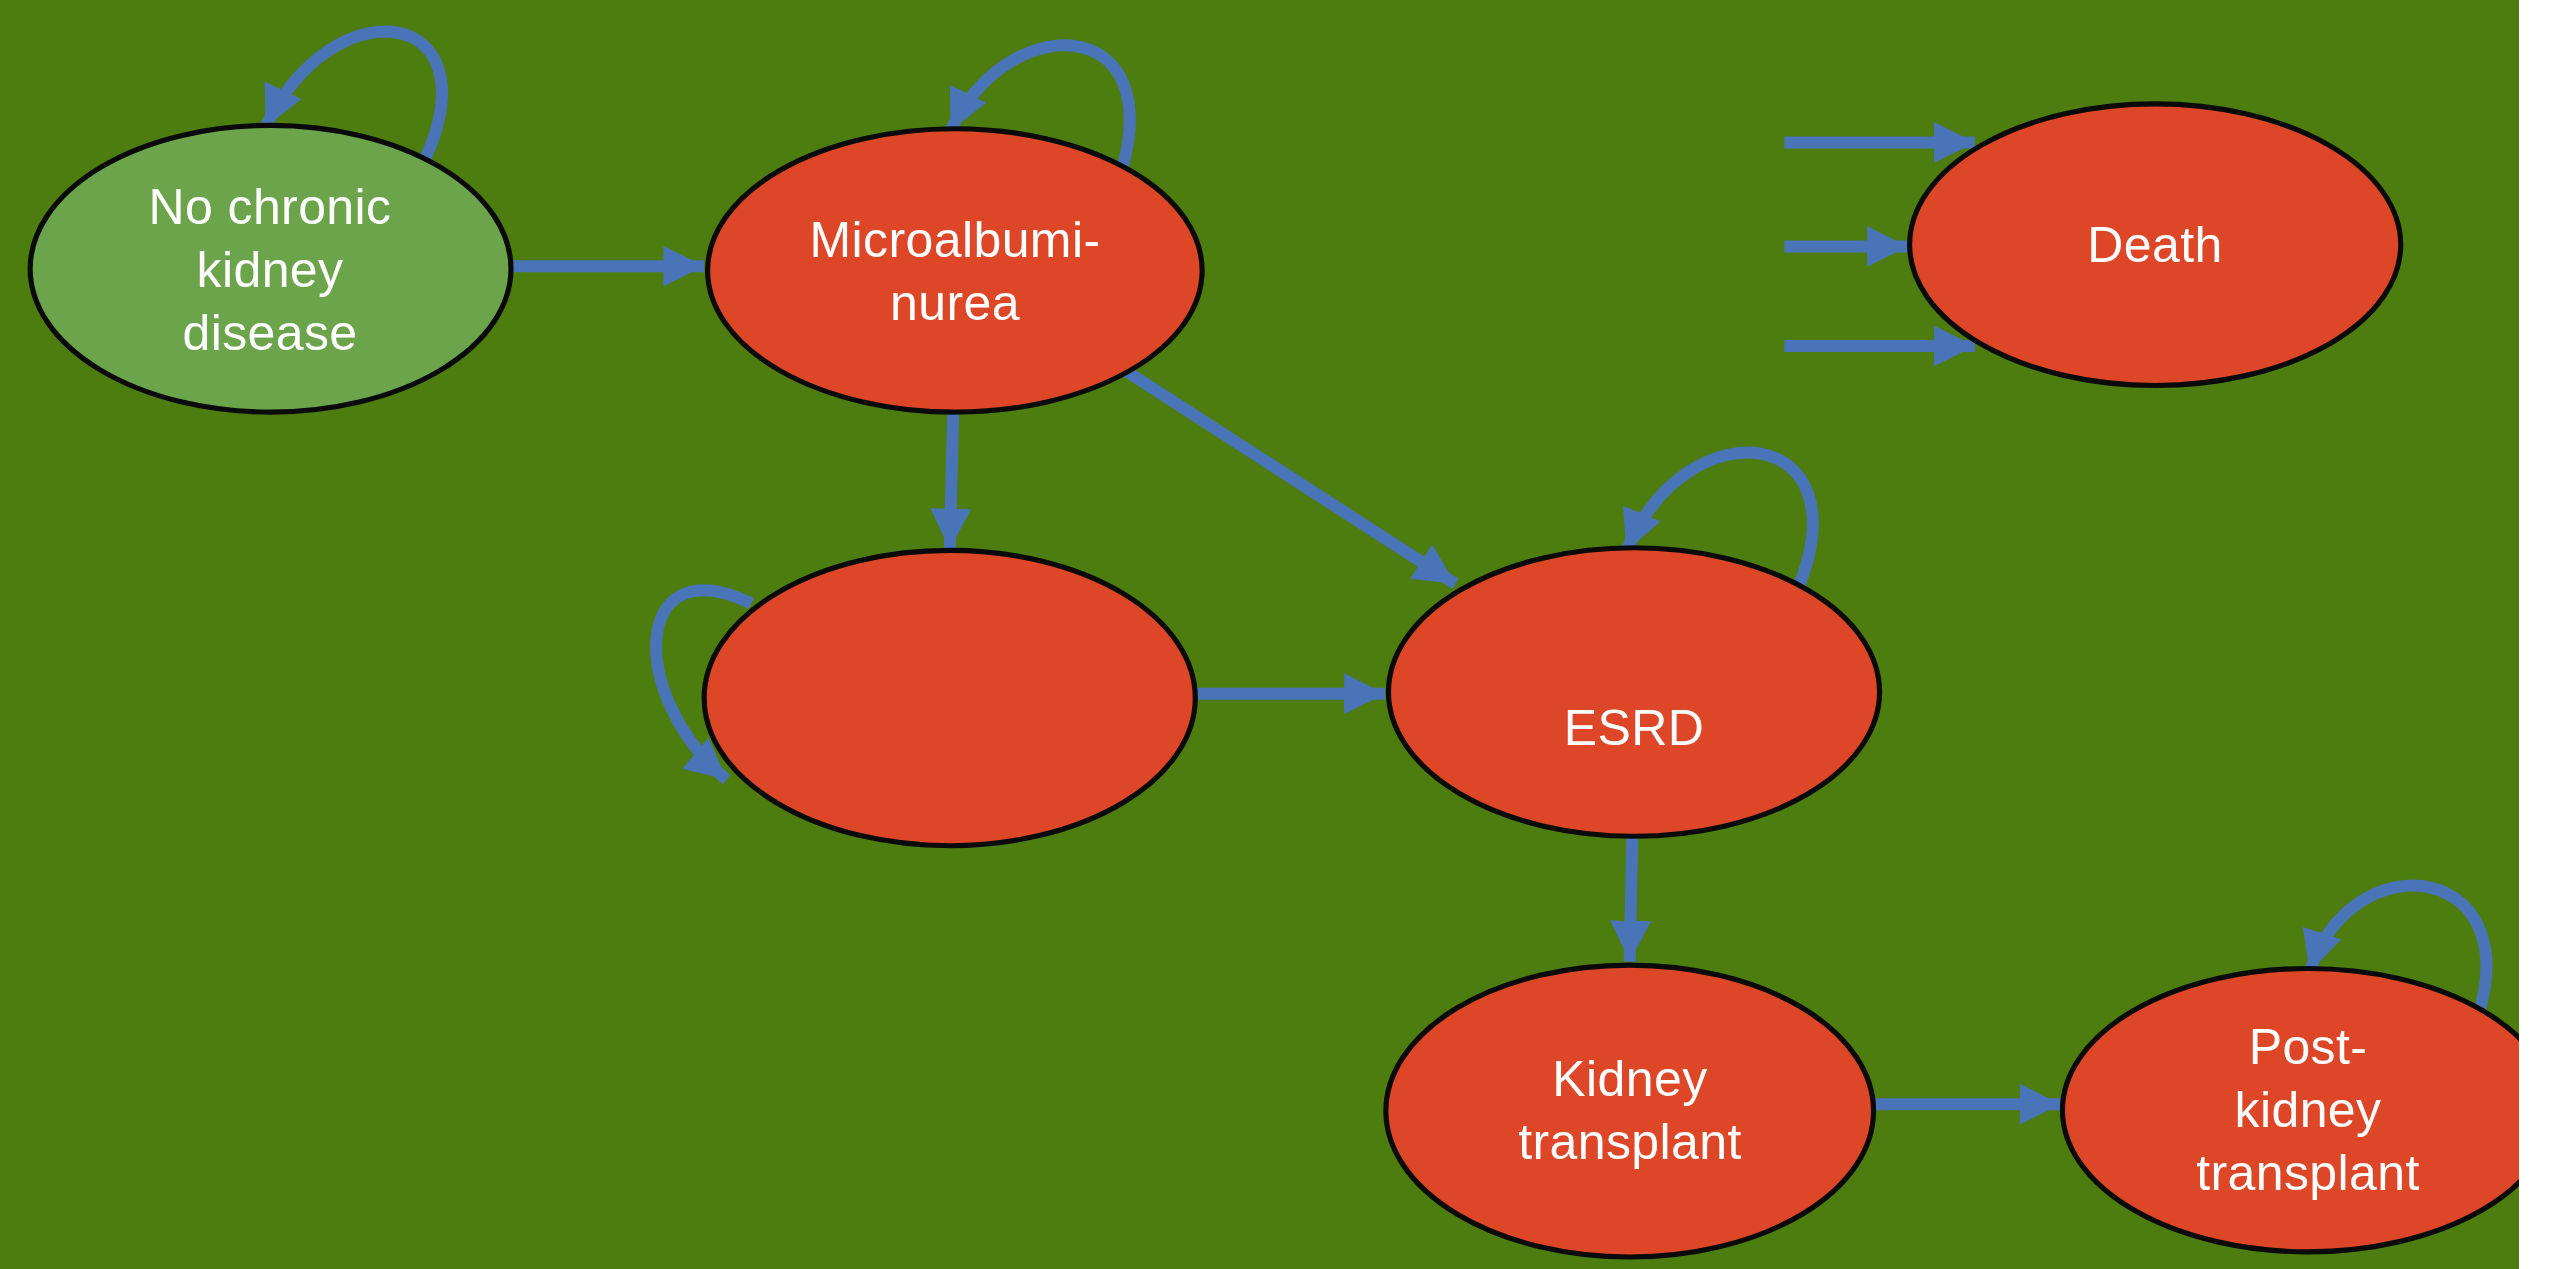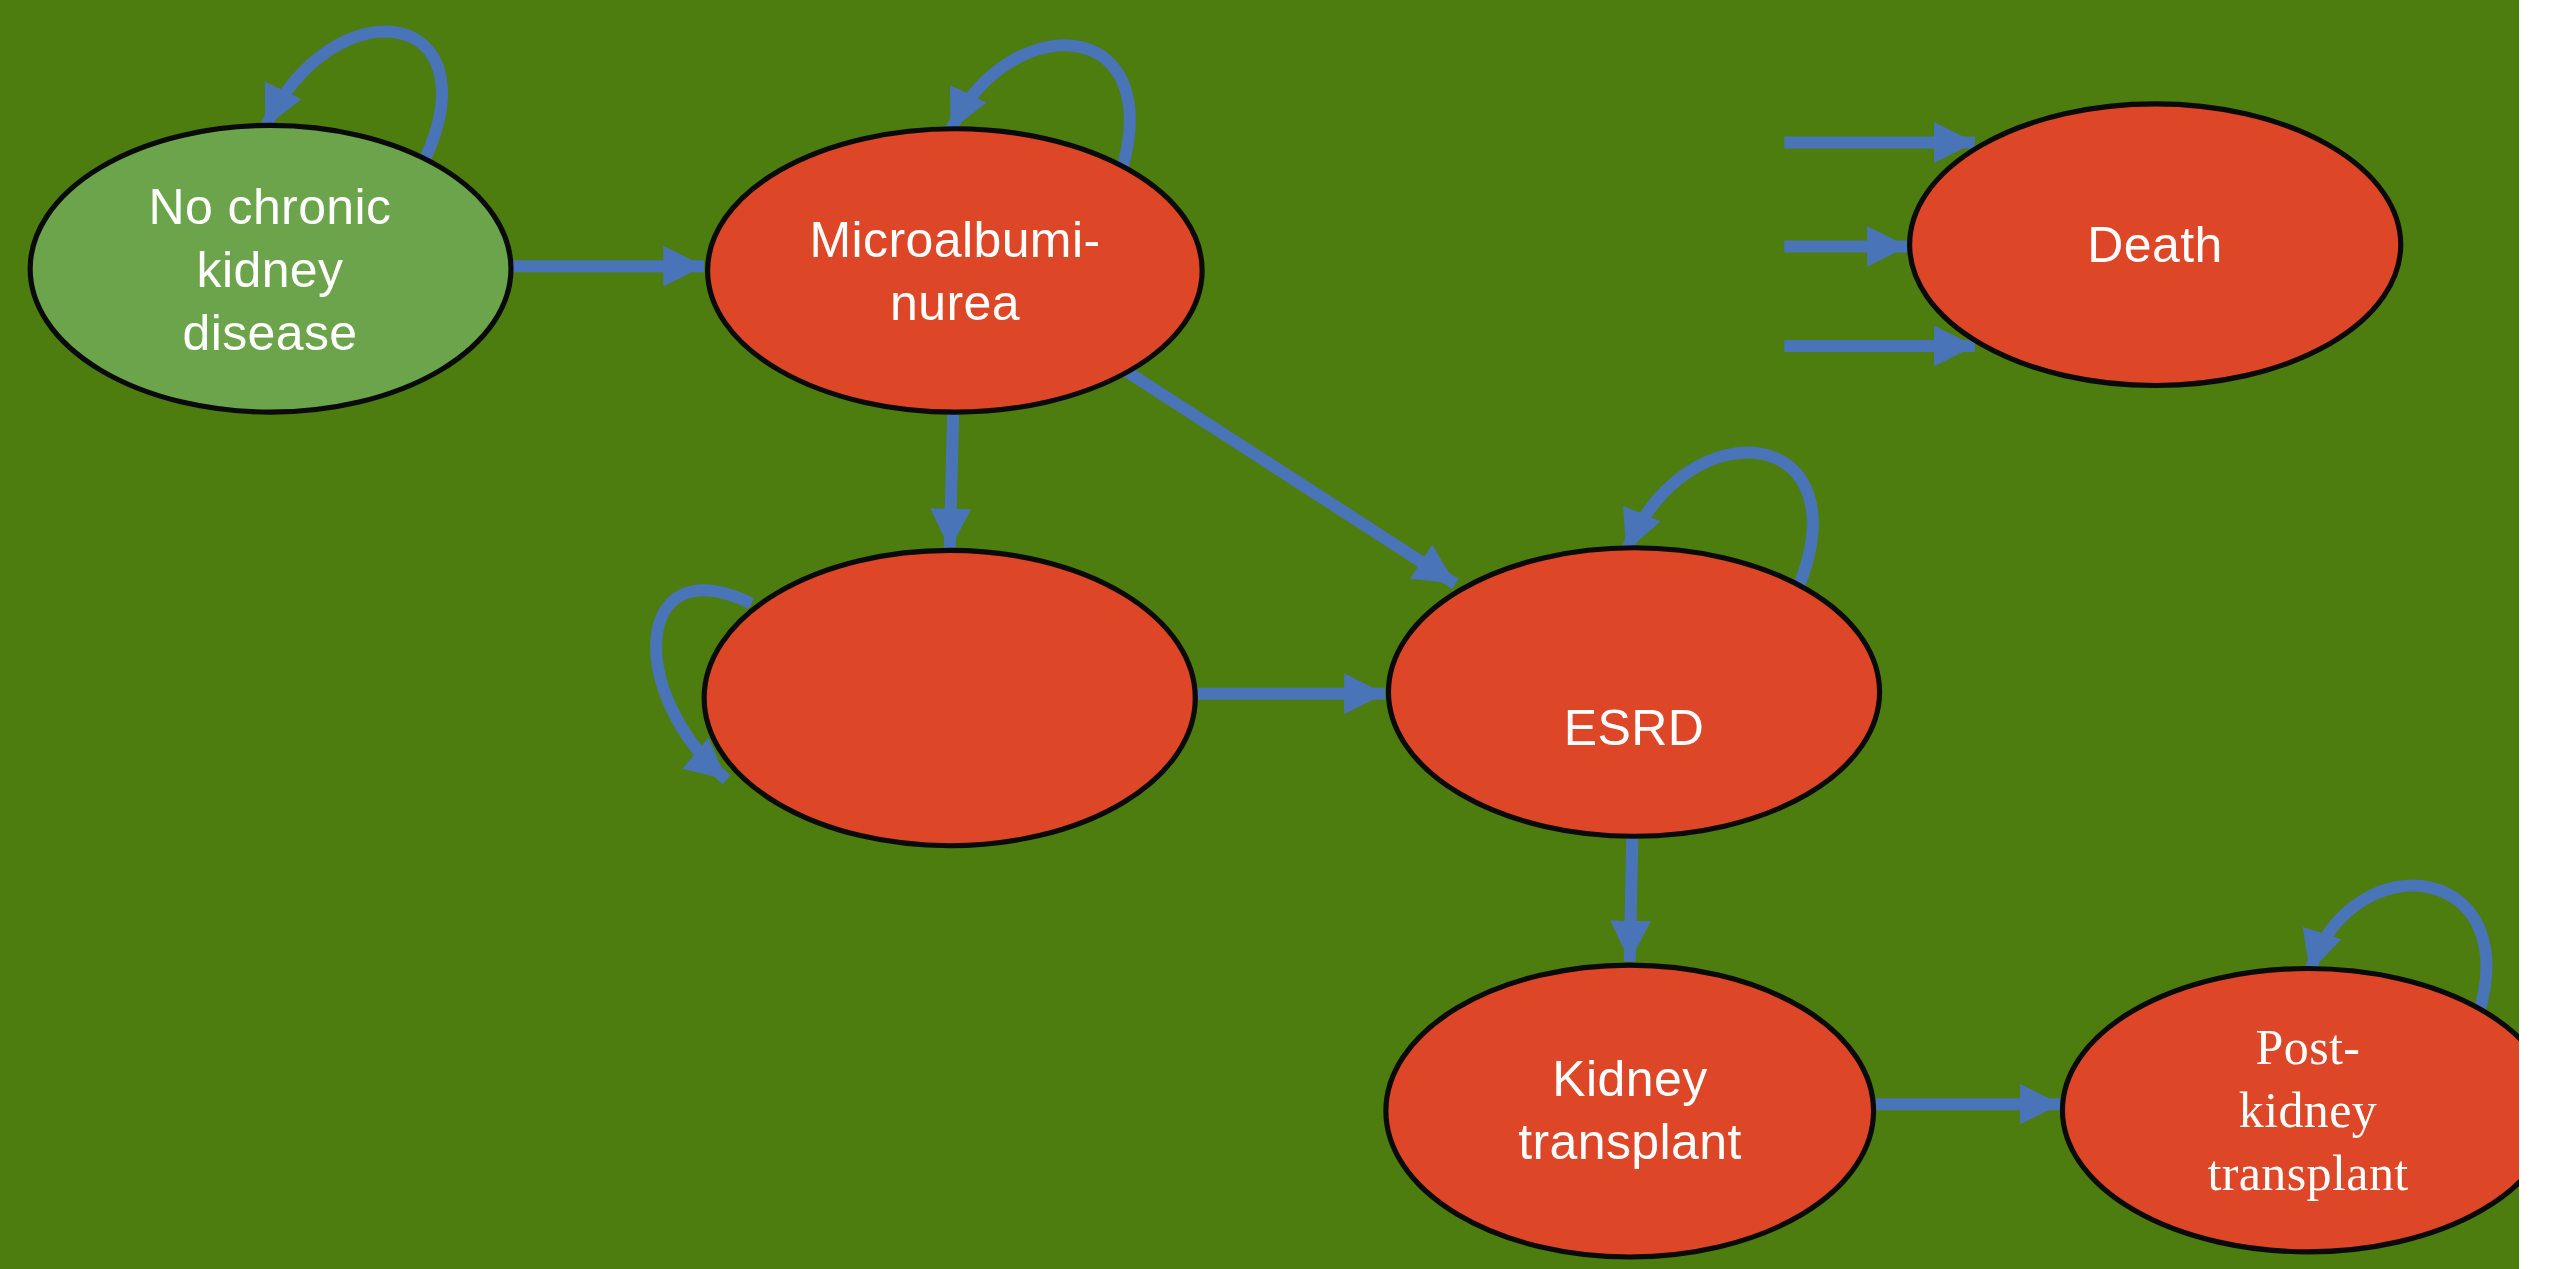--- a/index.html
+++ b/index.html
@@ -68,17 +68,17 @@
 
   <div class="node-label" style="left:270px; top:270px;">No chronic
 kidney
 disease</div>
   <div class="node-label" style="left:955px; top:272px;">Microalbumi-
 nurea</div>
   <div class="node-label" style="left:2155px; top:245px;">Death</div>
   <div class="node-label" style="left:1634px; top:692px;margin-top:36px;">ESRD</div>
   <div class="node-label" style="left:1630px; top:1111px;">Kidney
 transplant</div>
-  <div class="node-label" style="left:2308px; top:1110px;font-family:Liberation Serif, serif;">Post-kidney
+  <div class="node-label" style="left:2308px; top:1110px;">Post-kidney
 transplant</div>
 
 </div>
 
 
 </body></html>

